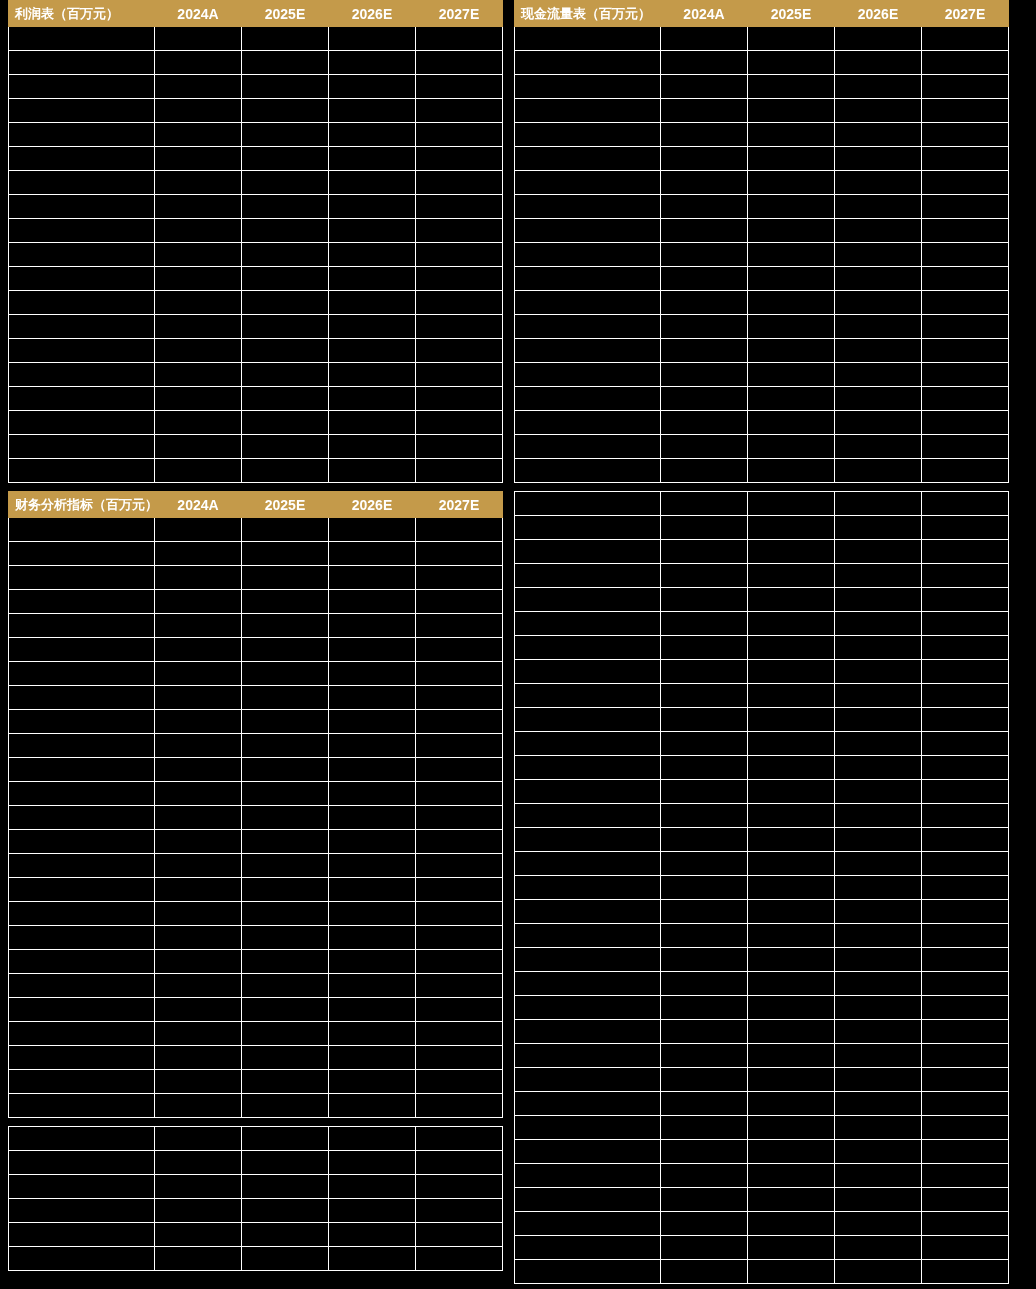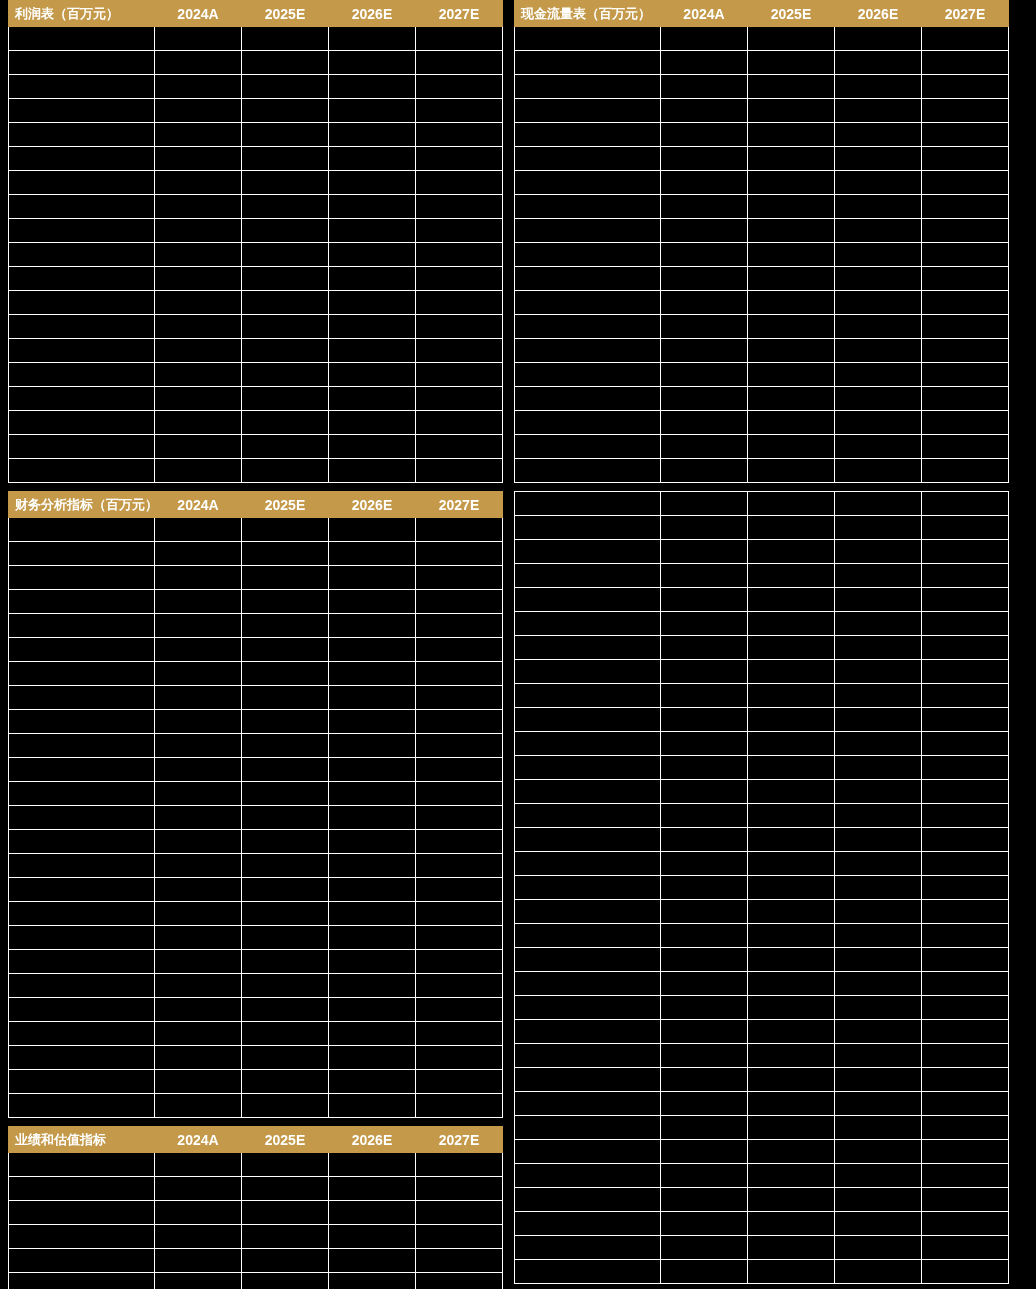--- a/index.html
+++ b/index.html
@@ -440,27 +440,20 @@
     <div class="block">
       <table class="fin">
         <colgroup>
           <col class="c-item">
             <col class="c-val">
             <col class="c-val">
             <col class="c-val">
             <col class="c-val">
         </colgroup>
         <tbody>
-            <tr class="hdr">
-              <th class="label">业绩和估值指标</th>
-              <th class="year">2024A</th>
-              <th class="year">2025E</th>
-              <th class="year">2026E</th>
-              <th class="year">2027E</th>
-            </tr>
             <tr>
               <td class="item"></td>
               <td class="val"></td>
               <td class="val"></td>
               <td class="val"></td>
               <td class="val"></td>
             </tr>
             <tr>
               <td class="item"></td>
               <td class="val"></td>

